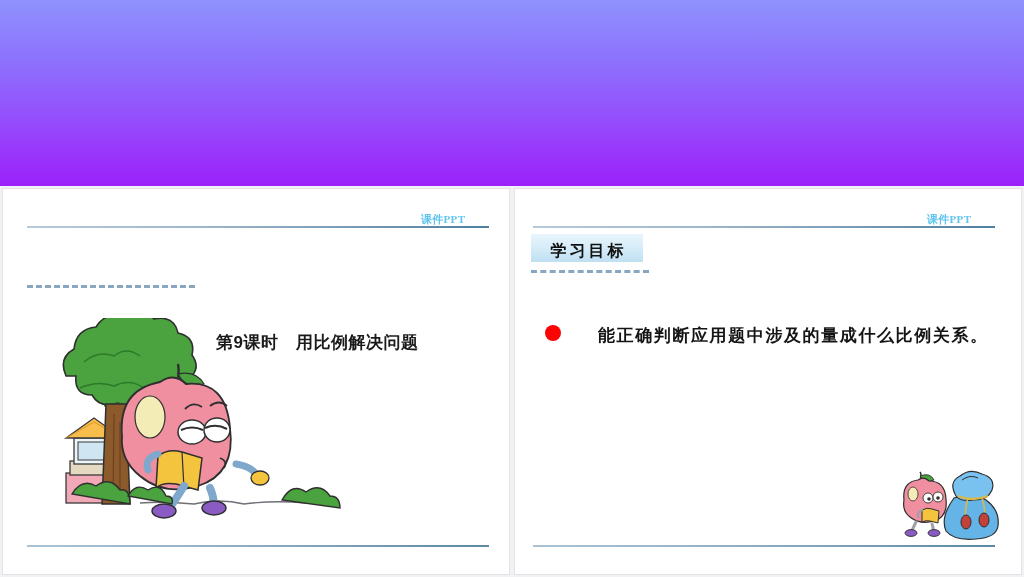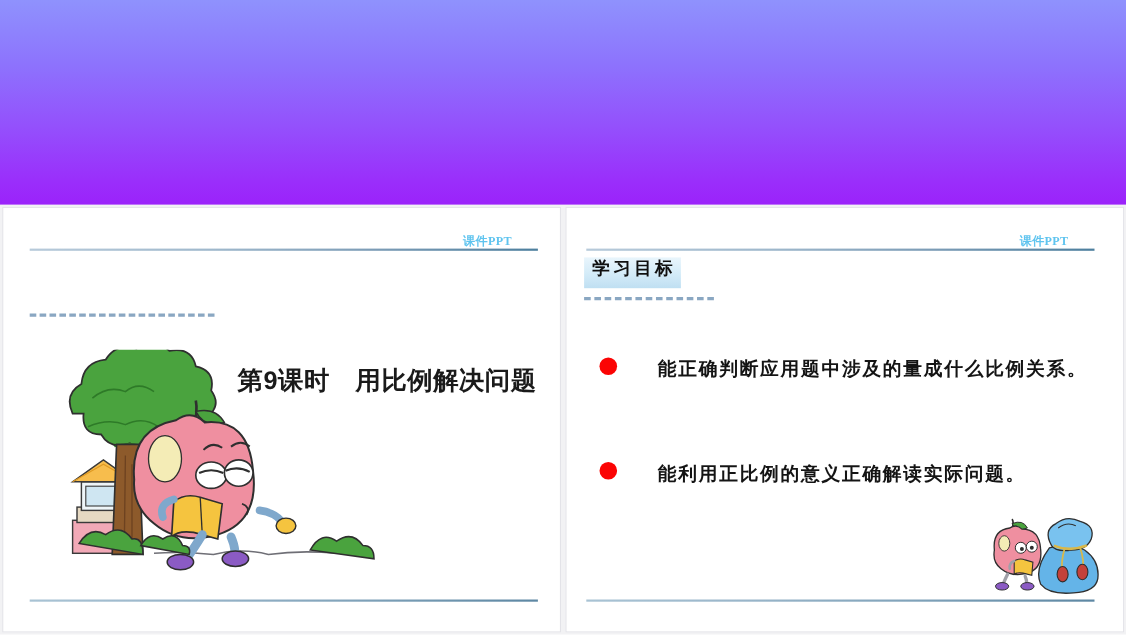--- a/index.html
+++ b/index.html
@@ -76,35 +76,35 @@
   }
   .dash-rule {
     position: absolute;
     left: 27px; top: 285px;
     width: 168px; height: 0;
     border-top: 3px dashed #8aa7c2;
   }
   .lesson-title {
     position: absolute;
     left: 216px; top: 331px;
-    font-size: 23px;
+    font-size: 17px;
     font-weight: 700;
     color: #1a1a1a;
     letter-spacing: .5px;
     white-space: nowrap;
   }
 
   
   .goal-chip {
     position: absolute;
     left: 531px; top: 234px;
-    width: 88px; height: 28px;
+    width: 112px; height: 28px;
     background: linear-gradient(to bottom, #e9f5fc 0%, #d3ebf8 55%, #bfdff2 100%);
     display: flex;
-    align-items: flex-start;
+    align-items: flex-end;
     justify-content: center;
   }
   .goal-chip span {
     font-family: "Liberation Serif", "DejaVu Serif", serif;
     font-size: 16px;
     font-weight: 700;
     color: #101010;
     letter-spacing: 3px;
     text-indent: 3px;
   }
@@ -224,24 +224,20 @@
   <div class="goal-chip">
     <span>学习目标</span>
   </div>
   <div class="goal-dash"></div>
 
   <div class="bullet-row bullet-1">
     <div class="bullet-dot"></div>
     <div class="bullet-text">能正确判断应用题中涉及的量成什么比例关系。</div>
   </div>
 
-  <div class="bullet-row bullet-2">
-    <div class="bullet-dot"></div>
-    <div class="bullet-text">能利用正比例的意义正确解读实际问题。</div>
-  </div>
 
   <svg style="position:absolute; left:898px; top:468px;" width="106" height="72" viewBox="0 0 106 72">
 
     <g>
       <path d="M56 30 q18 -6 32 2 q14 10 12 26 q-2 12 -22 13 q-22 2 -30 -8 q-6 -14 8 -33 z" fill="#64b4e8" stroke="#2f2f2f" stroke-width="1.2"></path>
       <path d="M58 28 q-8 -14 4 -20 q10 -8 22 -2 q14 4 10 16 q-4 10 -18 10 q-14 2 -18 -4 z" fill="#79c2ef" stroke="#2f2f2f" stroke-width="1.2"></path>
       <path d="M60 28 q14 6 30 0" stroke="#d9b84a" stroke-width="2.4" fill="none"></path>
       <path d="M70 30 q-4 14 -2 22" stroke="#d9b84a" stroke-width="1.6" fill="none"></path>
       <path d="M84 30 q4 12 2 20" stroke="#d9b84a" stroke-width="1.6" fill="none"></path>
       <ellipse cx="68" cy="54" rx="5" ry="7" fill="#c4413a" stroke="#2f2f2f" stroke-width="1"></ellipse>

